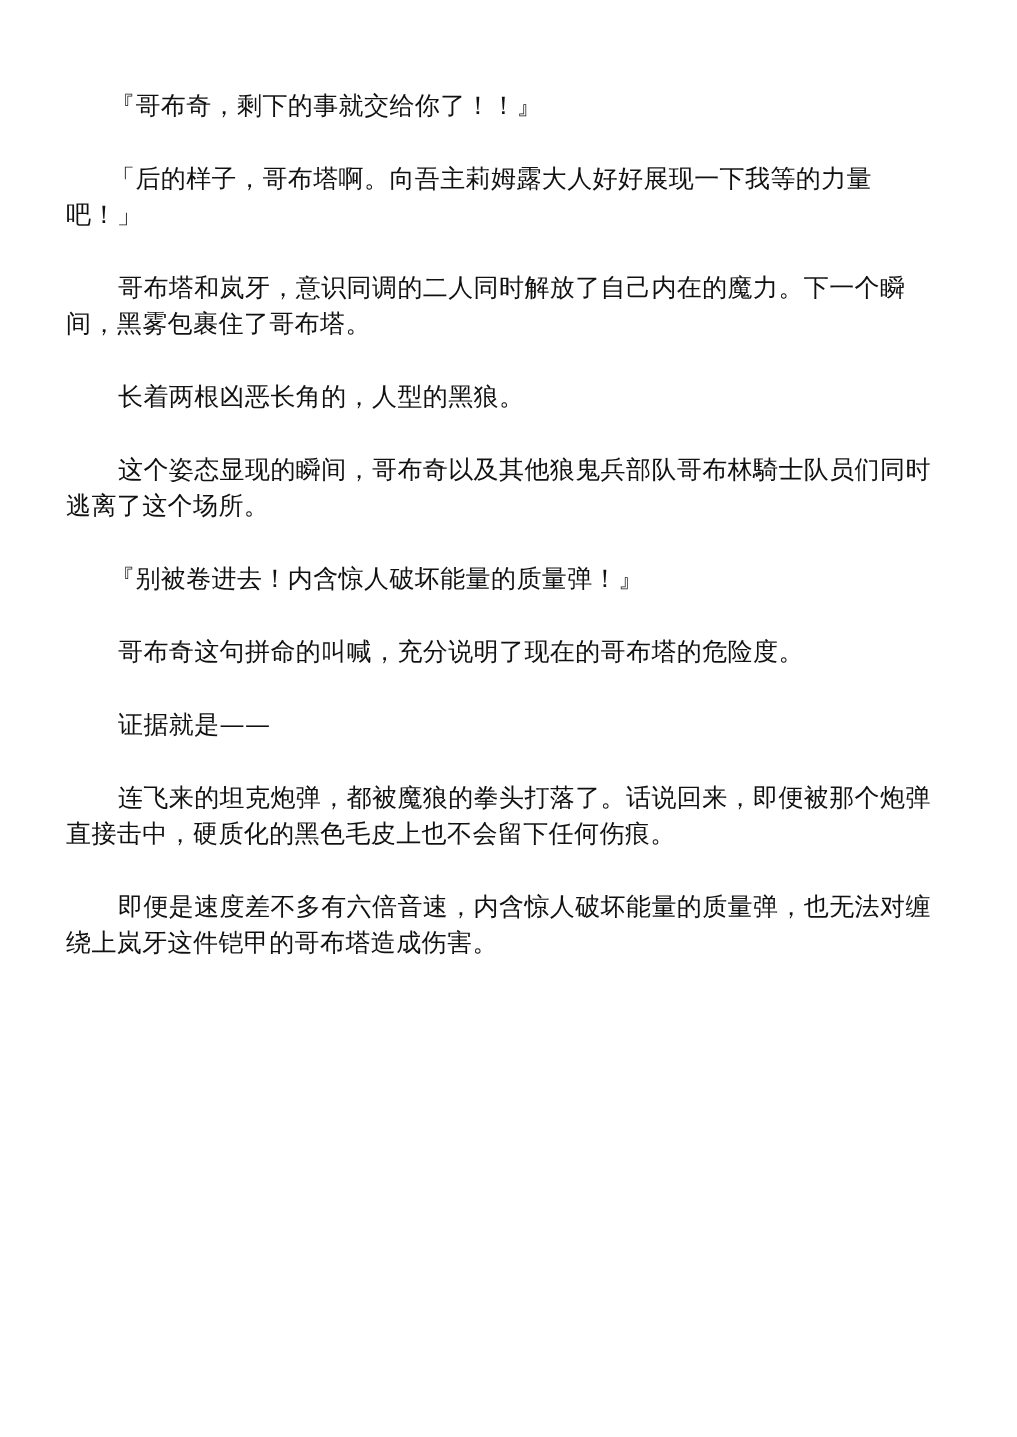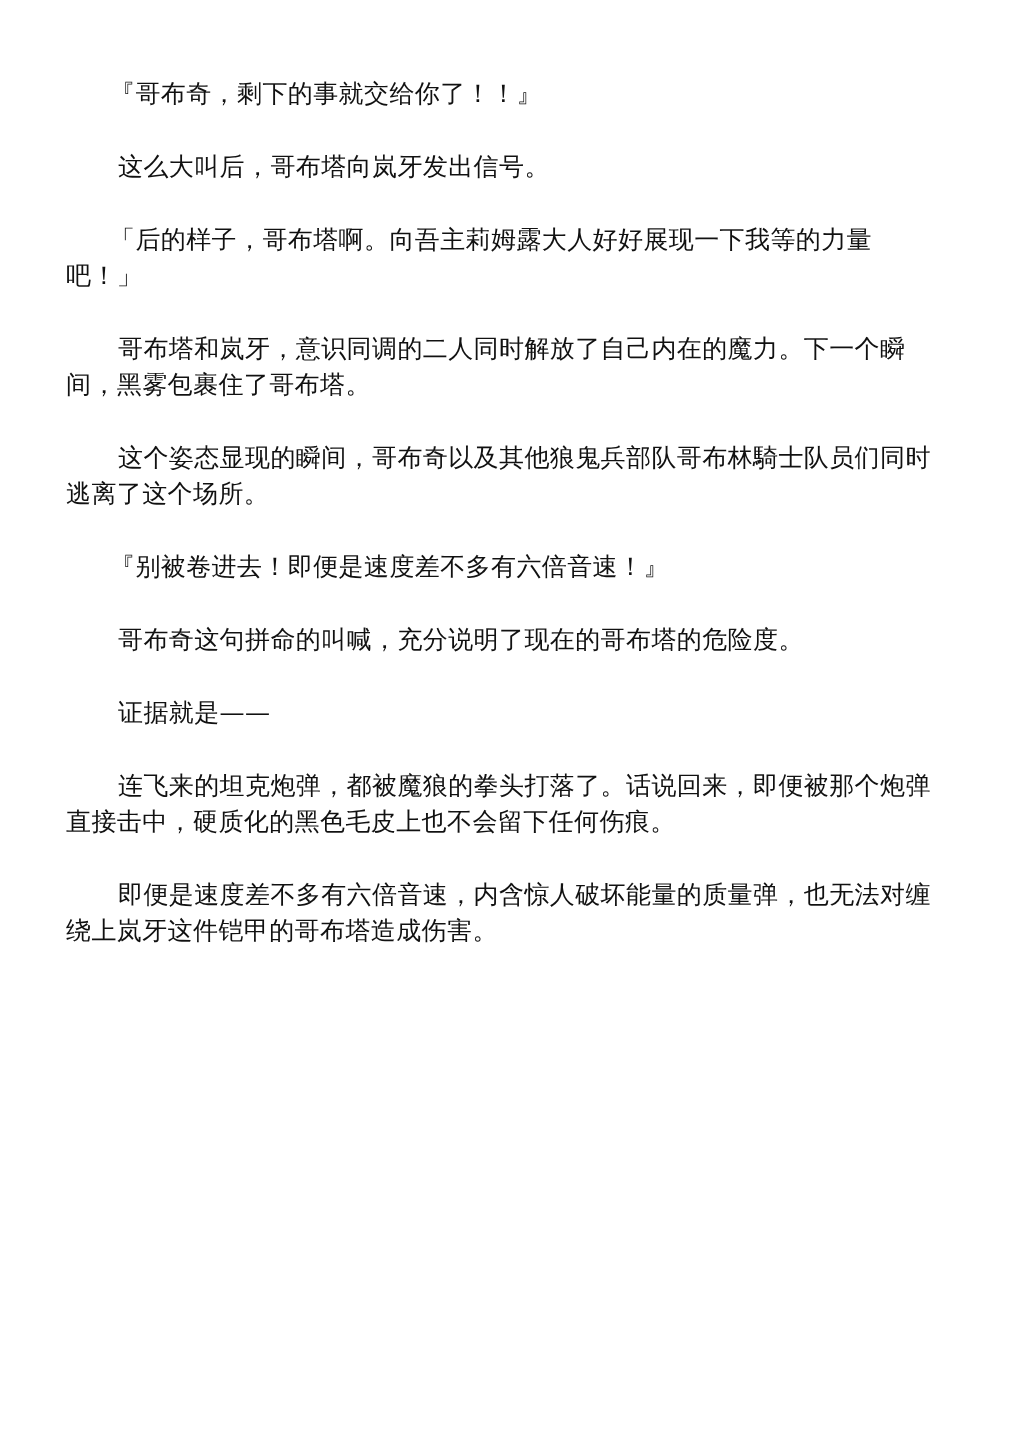--- a/index.html
+++ b/index.html
@@ -25,30 +25,31 @@
       font-size: 25px;
       line-height: 36px;
       margin: 0 0 37px 0;
       text-indent: 52px;
       letter-spacing: 0.4px;
       white-space: normal;
       word-break: break-all;
     }
     .para.dialog {
       text-indent: 44px;
+      margin-top: 12px;
     }
   </style>
 </head>
 <body>
 
 <div class="page">
   <p class="para dialog">『哥布奇，剩下的事就交给你了！！』</p>
-  <p class="para">这么大叫后，哥布塔向岚牙发出信号。</p>
   <p class="para dialog">「后的样子，哥布塔啊。向吾主莉姆露大人好好展现一下我等的力量吧！」</p>
   <p class="para">哥布塔和岚牙，意识同调的二人同时解放了自己内在的魔力。下一个瞬间，黑雾包裹住了哥布塔。</p>
+  <p class="para">长着两根凶恶长角的，人型的黑狼。</p>
   <p class="para">这个姿态显现的瞬间，哥布奇以及其他狼鬼兵部队哥布林騎士队员们同时逃离了这个场所。</p>
-  <p class="para dialog">『别被卷进去！即便是速度差不多有六倍音速！』</p>
+  <p class="para dialog">『别被卷进去！内含惊人破坏能量的质量弹！』</p>
   <p class="para">哥布奇这句拼命的叫喊，充分说明了现在的哥布塔的危险度。</p>
   <p class="para">证据就是——</p>
   <p class="para">连飞来的坦克炮弹，都被魔狼的拳头打落了。话说回来，即便被那个炮弹直接击中，硬质化的黑色毛皮上也不会留下任何伤痕。</p>
   <p class="para">即便是速度差不多有六倍音速，内含惊人破坏能量的质量弹，也无法对缠绕上岚牙这件铠甲的哥布塔造成伤害。</p>
 
 </div>
 
 </body></html>

